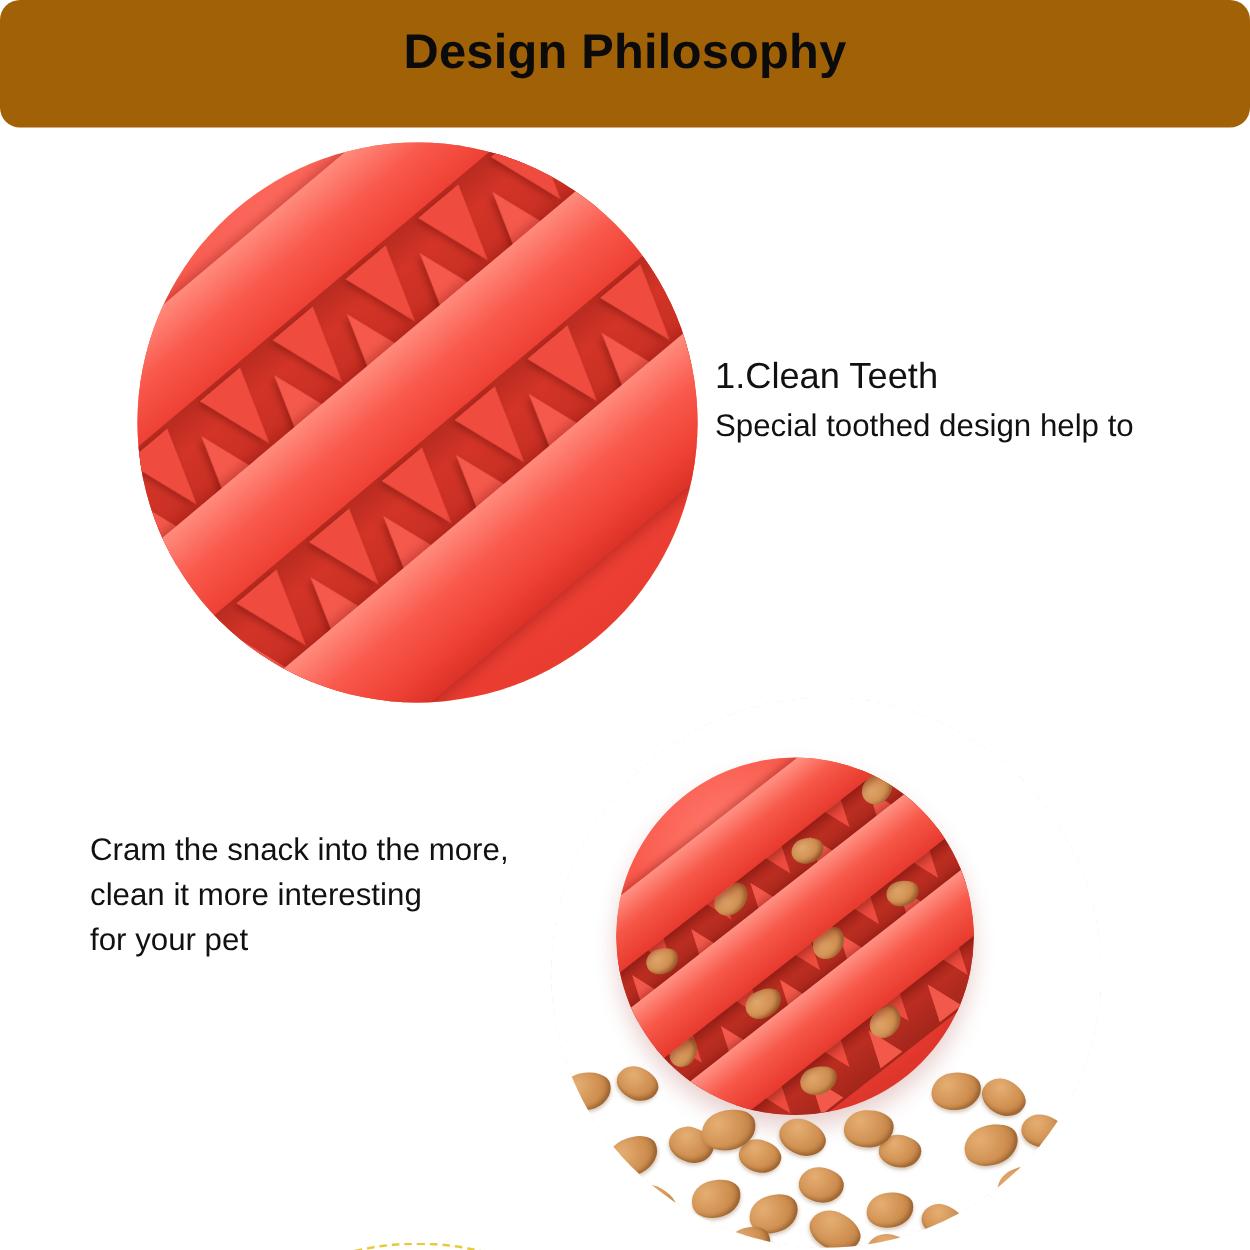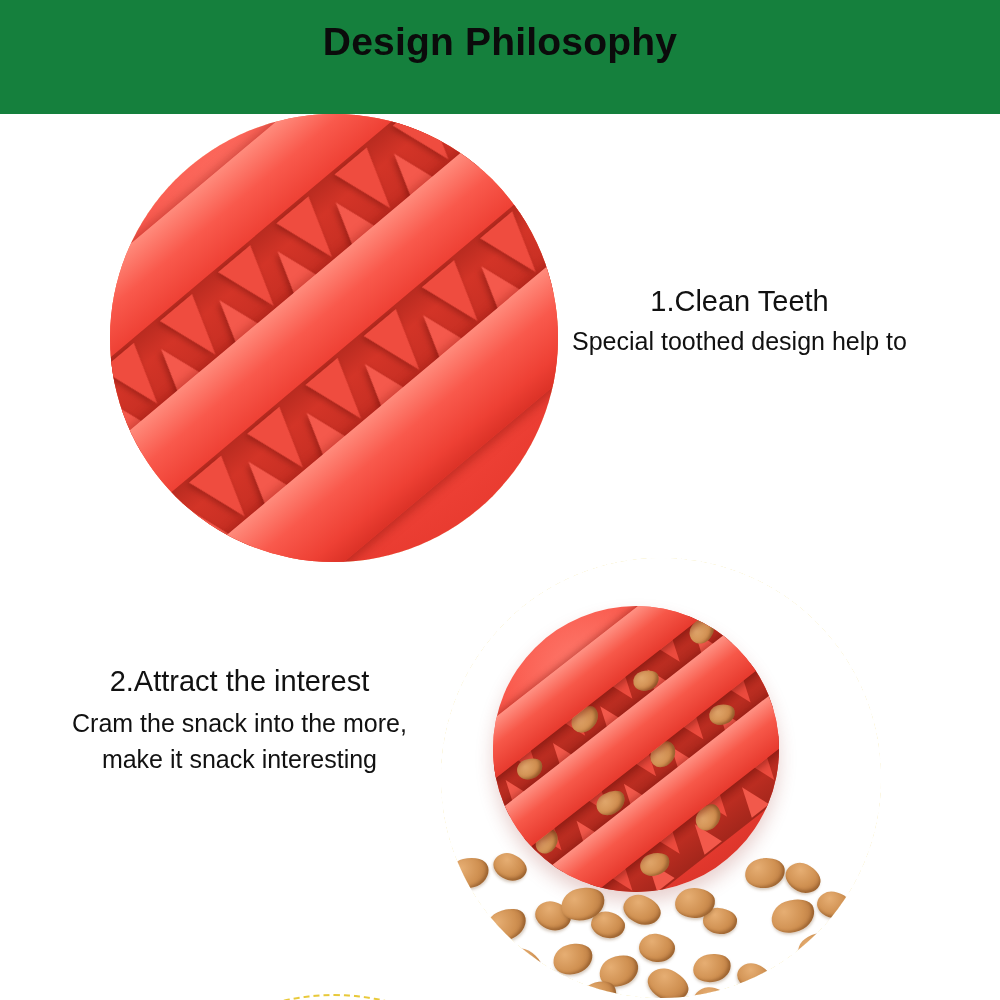--- a/index.html
+++ b/index.html
@@ -18,22 +18,23 @@
     background: #ffffff;
     overflow: hidden;
   }
 
   
   .banner {
     position: absolute;
     left: 0;
     top: 0;
     width: 1000px;
-    height: 114px;
-    background: #15803d;
+    height: 102px;
+    background: #a16207;
+    border-radius: 16px;
   }
   .banner-title {
     position: absolute;
     left: 0;
     top: 16px;
     width: 1000px;
     text-align: center;
     font-size: 39px;
     font-weight: bold;
     color: #0b0b0b;
@@ -207,21 +208,21 @@
 
   
   #frame-3 {
     left: 110px;
     top: 994px;
     width: 448px;
     height: 448px;
   }
 
   
-  .text-block { position: absolute; text-align: center; }
+  .text-block { position: absolute; }
   .tb-heading {
     font-size: 29px;
     color: #111111;
     line-height: 38px;
     white-space: nowrap;
   }
   .tb-line {
     font-size: 25px;
     color: #111111;
     line-height: 36px;
@@ -292,23 +293,23 @@
       <div class="ball1-stripe" id="b1s3"></div>
     </div>
   </div>
 
   <div class="text-block" id="text-1">
     <div class="tb-heading">1.Clean Teeth</div>
     <div class="tb-line">Special toothed design help to</div>
   </div>
 
   <div class="text-block" id="text-2">
-    <div class="tb-heading">2.Attract the interest</div>
     <div class="tb-line">Cram the snack into the more,</div>
-    <div class="tb-line">make it snack interesting</div>
+    <div class="tb-line">clean it more interesting</div>
+    <div class="tb-line">for your pet</div>
   </div>
 
   <div class="dashed-circle" id="frame-2"></div>
 
   <div class="photo-circle" id="photo-2">
     <div class="scene2">
 
       <div class="kib-out" style="left:8px;   top:300px; width:40px; height:30px; transform:rotate(-14deg);"></div>
       <div class="kib-out" style="left:52px;  top:296px; width:34px; height:26px; transform:rotate(22deg);"></div>
       <div class="kib-out" style="left:6px;   top:342px; width:36px; height:28px; transform:rotate(8deg);"></div>

